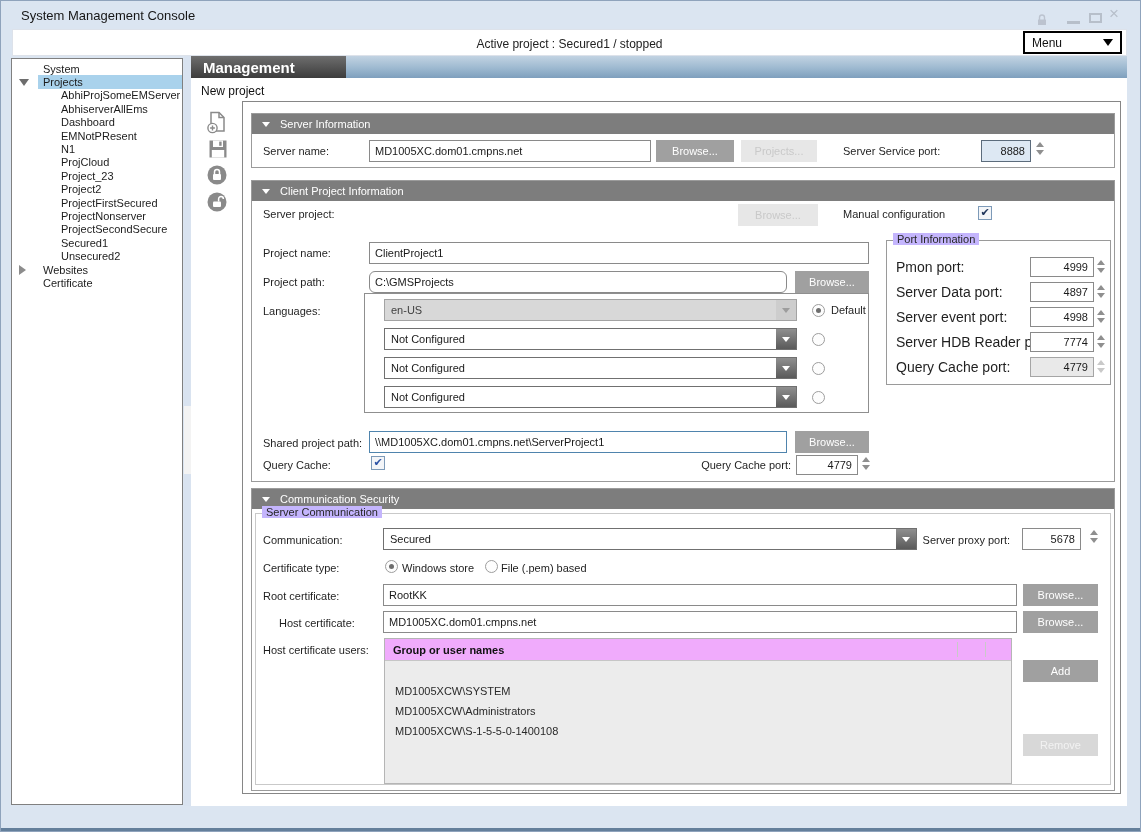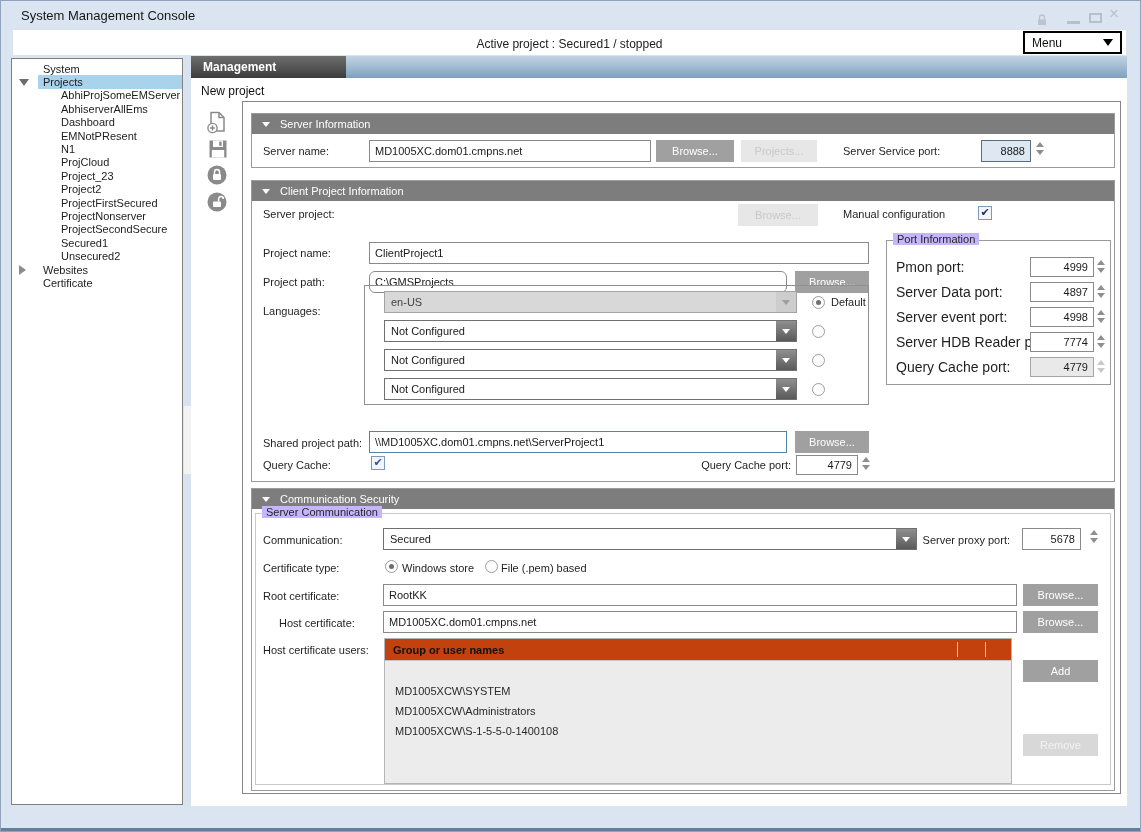--- a/index.html
+++ b/index.html
@@ -52,36 +52,36 @@
   .trow .tlbl{margin-left:28px;padding:0 3px;white-space:nowrap;color:#1c1c1c;}
   .trow.lvl2 .tlbl{margin-left:46px;}
   .trow.sel{background:linear-gradient(to right,transparent 26px,#a9d2ec 26px);}
   .exp{position:absolute;left:7px;width:0;height:0;}
   .exp.expanded{top:4px;border-left:5px solid transparent;border-right:5px solid transparent;border-top:7px solid #6d6d6d;}
   .exp.collapsed{top:2px;border-top:5px solid transparent;border-bottom:5px solid transparent;border-left:7px solid #8c8c8c;}
   .splitter{position:absolute;left:183px;top:55px;width:7px;height:750px;background:#d9e3f0;}
   .splitter .thumb{position:absolute;left:0;top:350px;width:7px;height:68px;background:#f3f3f3;}
   
   .main{position:absolute;left:190px;top:55px;width:936px;height:750px;background:#fff;}
-  .tab{position:absolute;left:0;top:0;width:155px;height:22px;background:linear-gradient(#6e6e6e,#3c3c3c);color:#fff;font-size:12px;font-weight:bold;display:flex;align-items:center;padding-left:12px;box-sizing:border-box;}
+  .tab{position:absolute;left:0;top:0;width:155px;height:22px;background:linear-gradient(#6e6e6e,#3c3c3c);color:#fff;font-size:15px;font-weight:bold;display:flex;align-items:center;padding-left:12px;box-sizing:border-box;}
   .tabstrip{position:absolute;left:155px;top:0;width:781px;height:22px;background:linear-gradient(#c2d3e2 0%,#9db9d0 55%,#7e9fbd 100%);}
   .pagehead{position:absolute;left:10px;top:28px;font-size:12px;color:#111;}
   .iconbtn{position:absolute;width:26px;height:26px;display:flex;align-items:center;justify-content:center;}
   .cpanel{position:absolute;left:51px;top:45px;width:879px;height:693px;border:1px solid #868686;background:#fff;box-sizing:border-box;}
   
   .lrow{display:flex;align-items:center;height:22px;margin-bottom:7px;}
   .lrow .combo{position:static;width:413px;height:22px;flex:none;}
   .lrow .radio{position:static;margin-left:15px;flex:none;position:relative;}
   .lrow .dlab{font-size:11px;margin-left:6px;color:#1f1f1f;white-space:nowrap;}
   .prow{display:flex;align-items:center;height:25px;}
   .prow .pl{font-size:14px;width:134px;color:#1f1f1f;white-space:nowrap;flex:none;}
   .prow .spinw{position:static;width:64px;height:20px;flex:none;}
   .prow .spin{position:static;margin-left:3px;flex:none;}
   .ulist{position:absolute;border:1px solid #b5b5b5;background:#ececec;box-sizing:border-box;}
-  .uhead{position:relative;height:22px;background:#c2410c;border-bottom:1px solid #c6c6c6;display:flex;align-items:center;padding-left:8px;font-size:11px;font-weight:bold;color:#111;box-sizing:border-box;}
+  .uhead{position:relative;height:22px;background:#f0abfc;border-bottom:1px solid #c6c6c6;display:flex;align-items:center;padding-left:8px;font-size:11px;font-weight:bold;color:#111;box-sizing:border-box;}
   .uhead .sep{position:absolute;top:3px;bottom:3px;width:1px;background:#c9c9c9;}
   .urow{height:20px;display:flex;align-items:center;padding-left:10px;font-size:11px;color:#2a2a2a;}
   .ubody{padding-top:20px;}
   .bottomband{position:absolute;left:0;right:0;bottom:0;height:3px;background:#647f9b;}
   .ralign{text-align:right;}
 </style>
 </head>
 <body>
 
 <div class="window">
@@ -230,21 +230,21 @@
         <span class="chk" style="left:726px;top:25px;"></span>
 
         <div class="lbl" style="left:11px;top:66px;">Project name:</div>
         <input class="inp" style="left: 117px; top: 61px; width: 500px; height: 22px;" value="ClientProject1">
 
         <div class="lbl" style="left:11px;top:95px;">Project path:</div>
         <input class="inp" style="left: 117px; top: 90px; width: 418px; height: 22px; border-radius: 6px;" value="C:\GMSProjects">
         <div class="btn" style="left:543px;top:90px;width:74px;height:22px;">Browse...</div>
 
         <div class="lbl" style="left:11px;top:124px;">Languages:</div>
-        <div class="abs" style="left:112px;top:104px;width:505px;height:120px;border:1px solid #8f8f8f;box-sizing:border-box;padding:5px 0 0 19px;" id="lang-rows">
+        <div class="abs" style="left:112px;top:112px;width:505px;height:120px;border:1px solid #8f8f8f;box-sizing:border-box;padding:5px 0 0 19px;" id="lang-rows">
             <div class="lrow">
               <div class="combo dis">
                 <span class="txt">en-US</span>
                 <span class="dd">
                   <i></i>
                 </span>
               </div>
               <span class="radio sel"></span>
               <span class="dlab">Default</span>
             </div>

